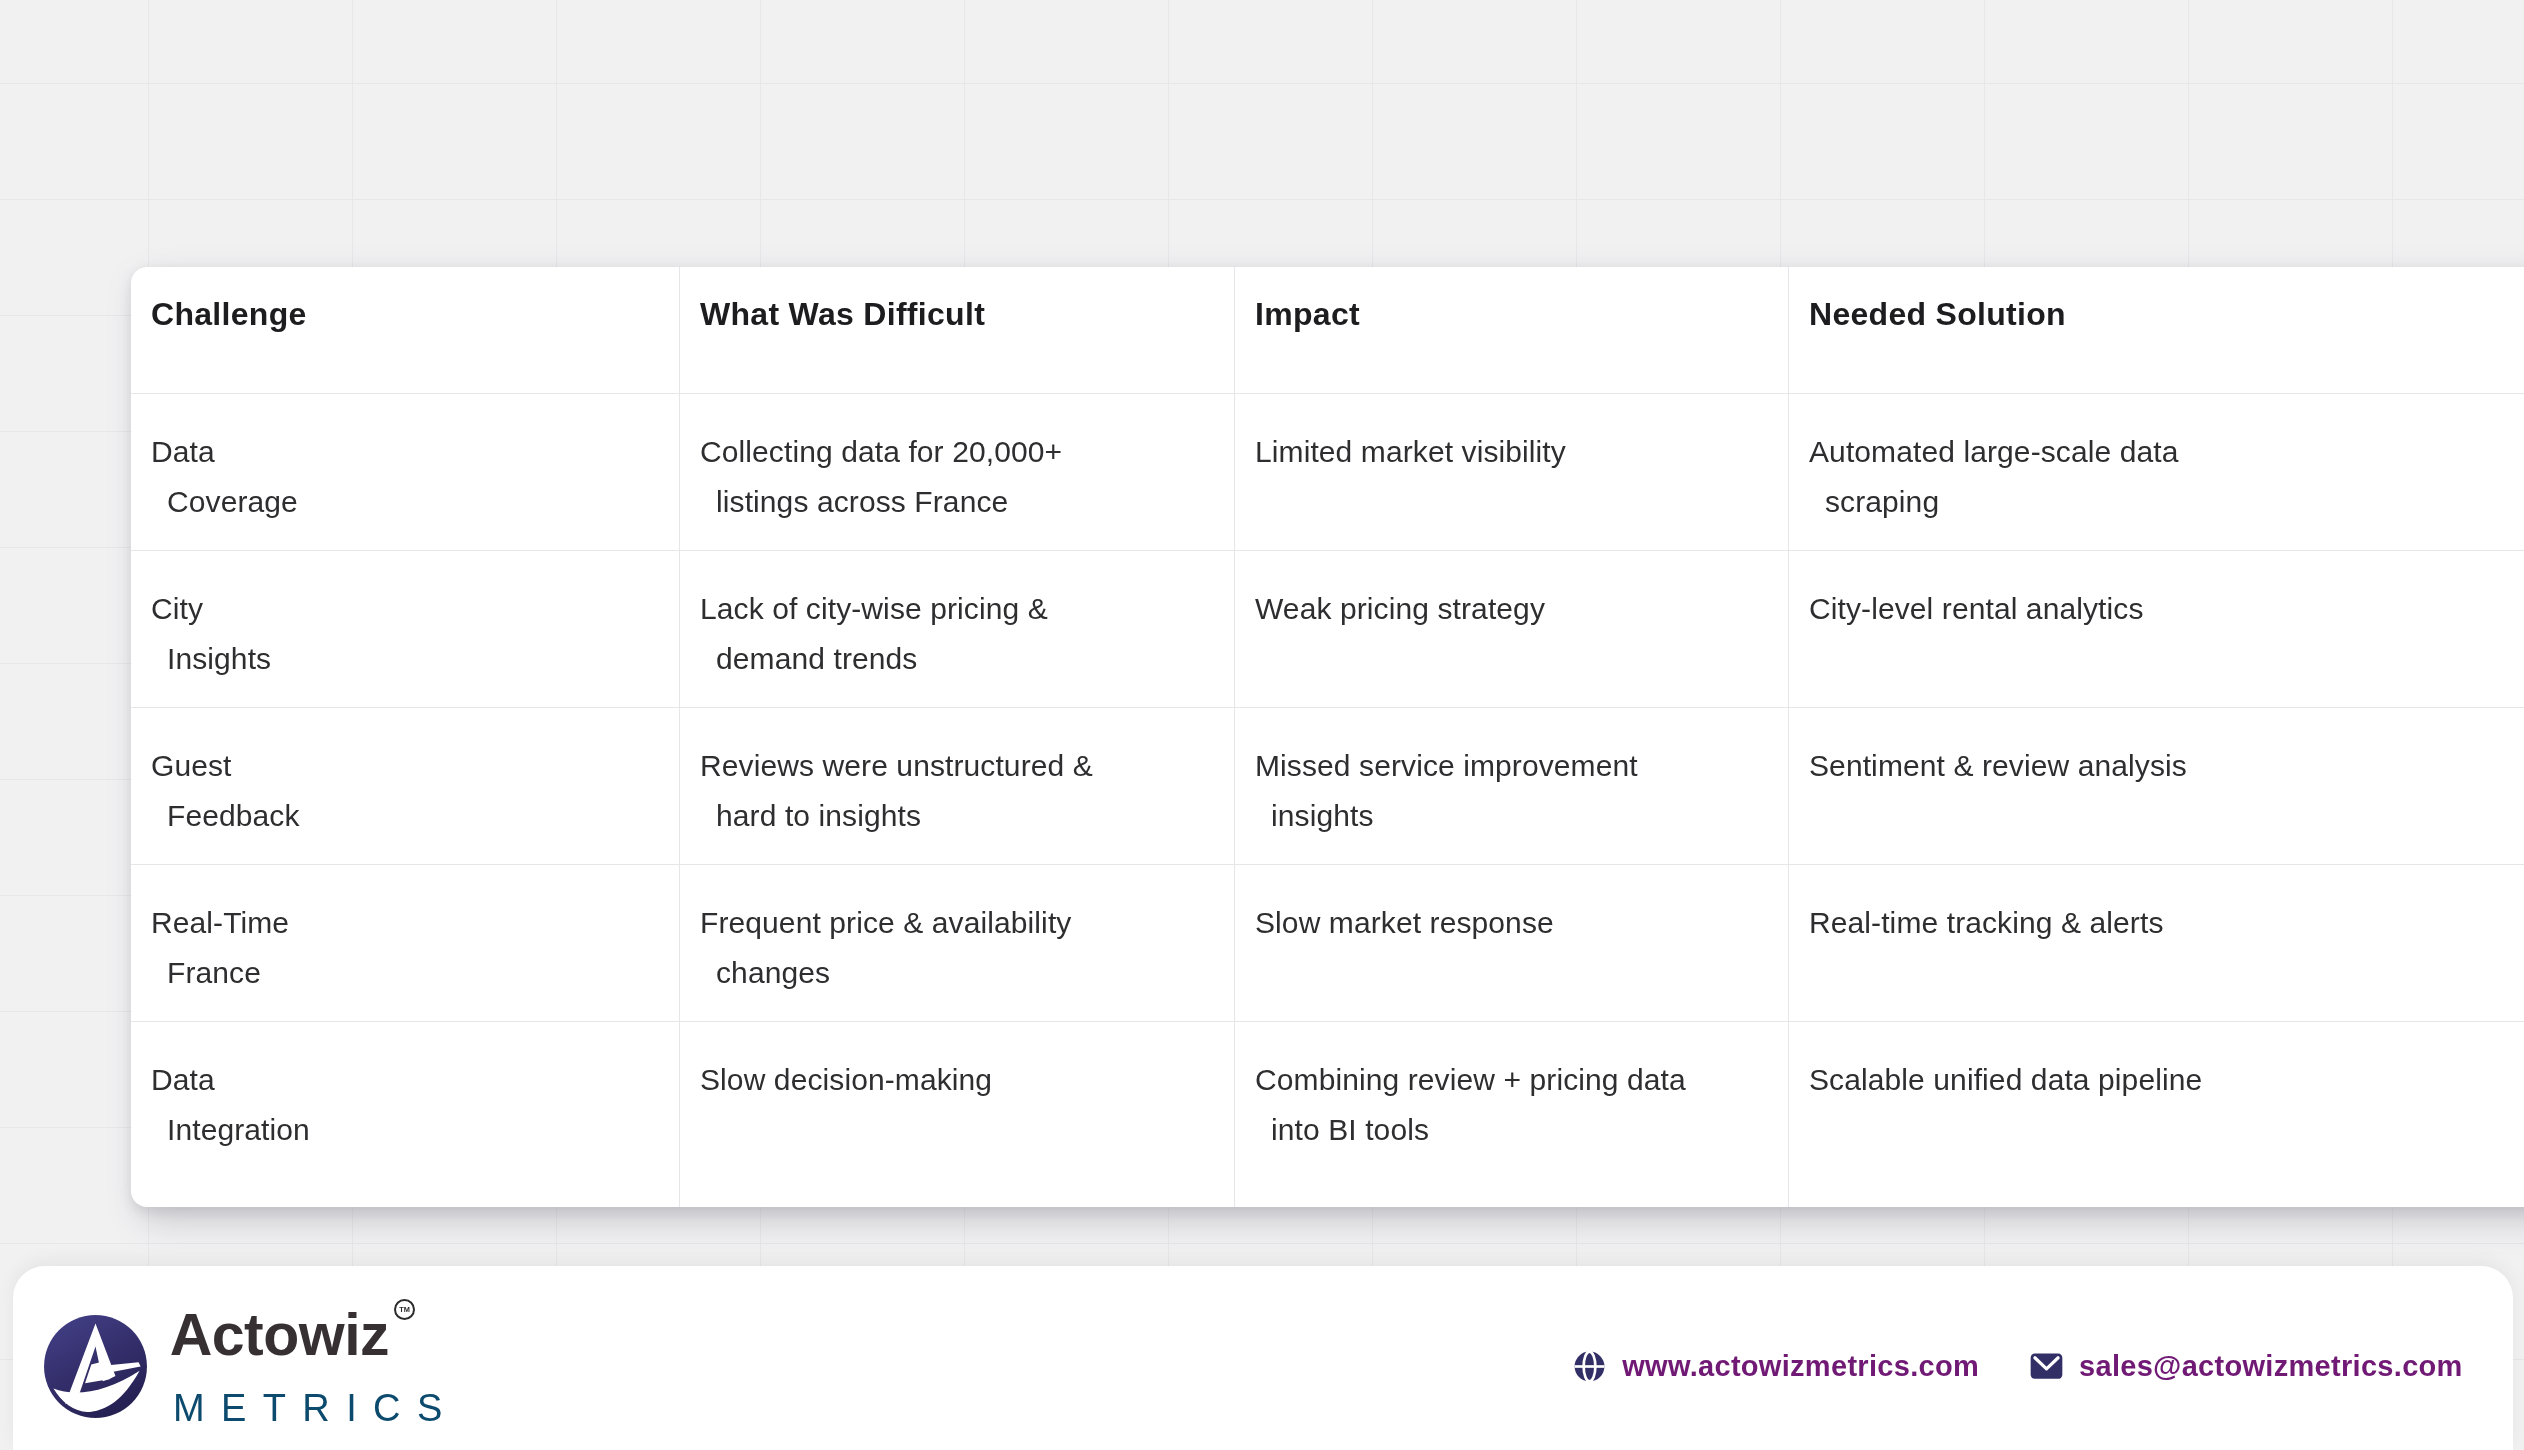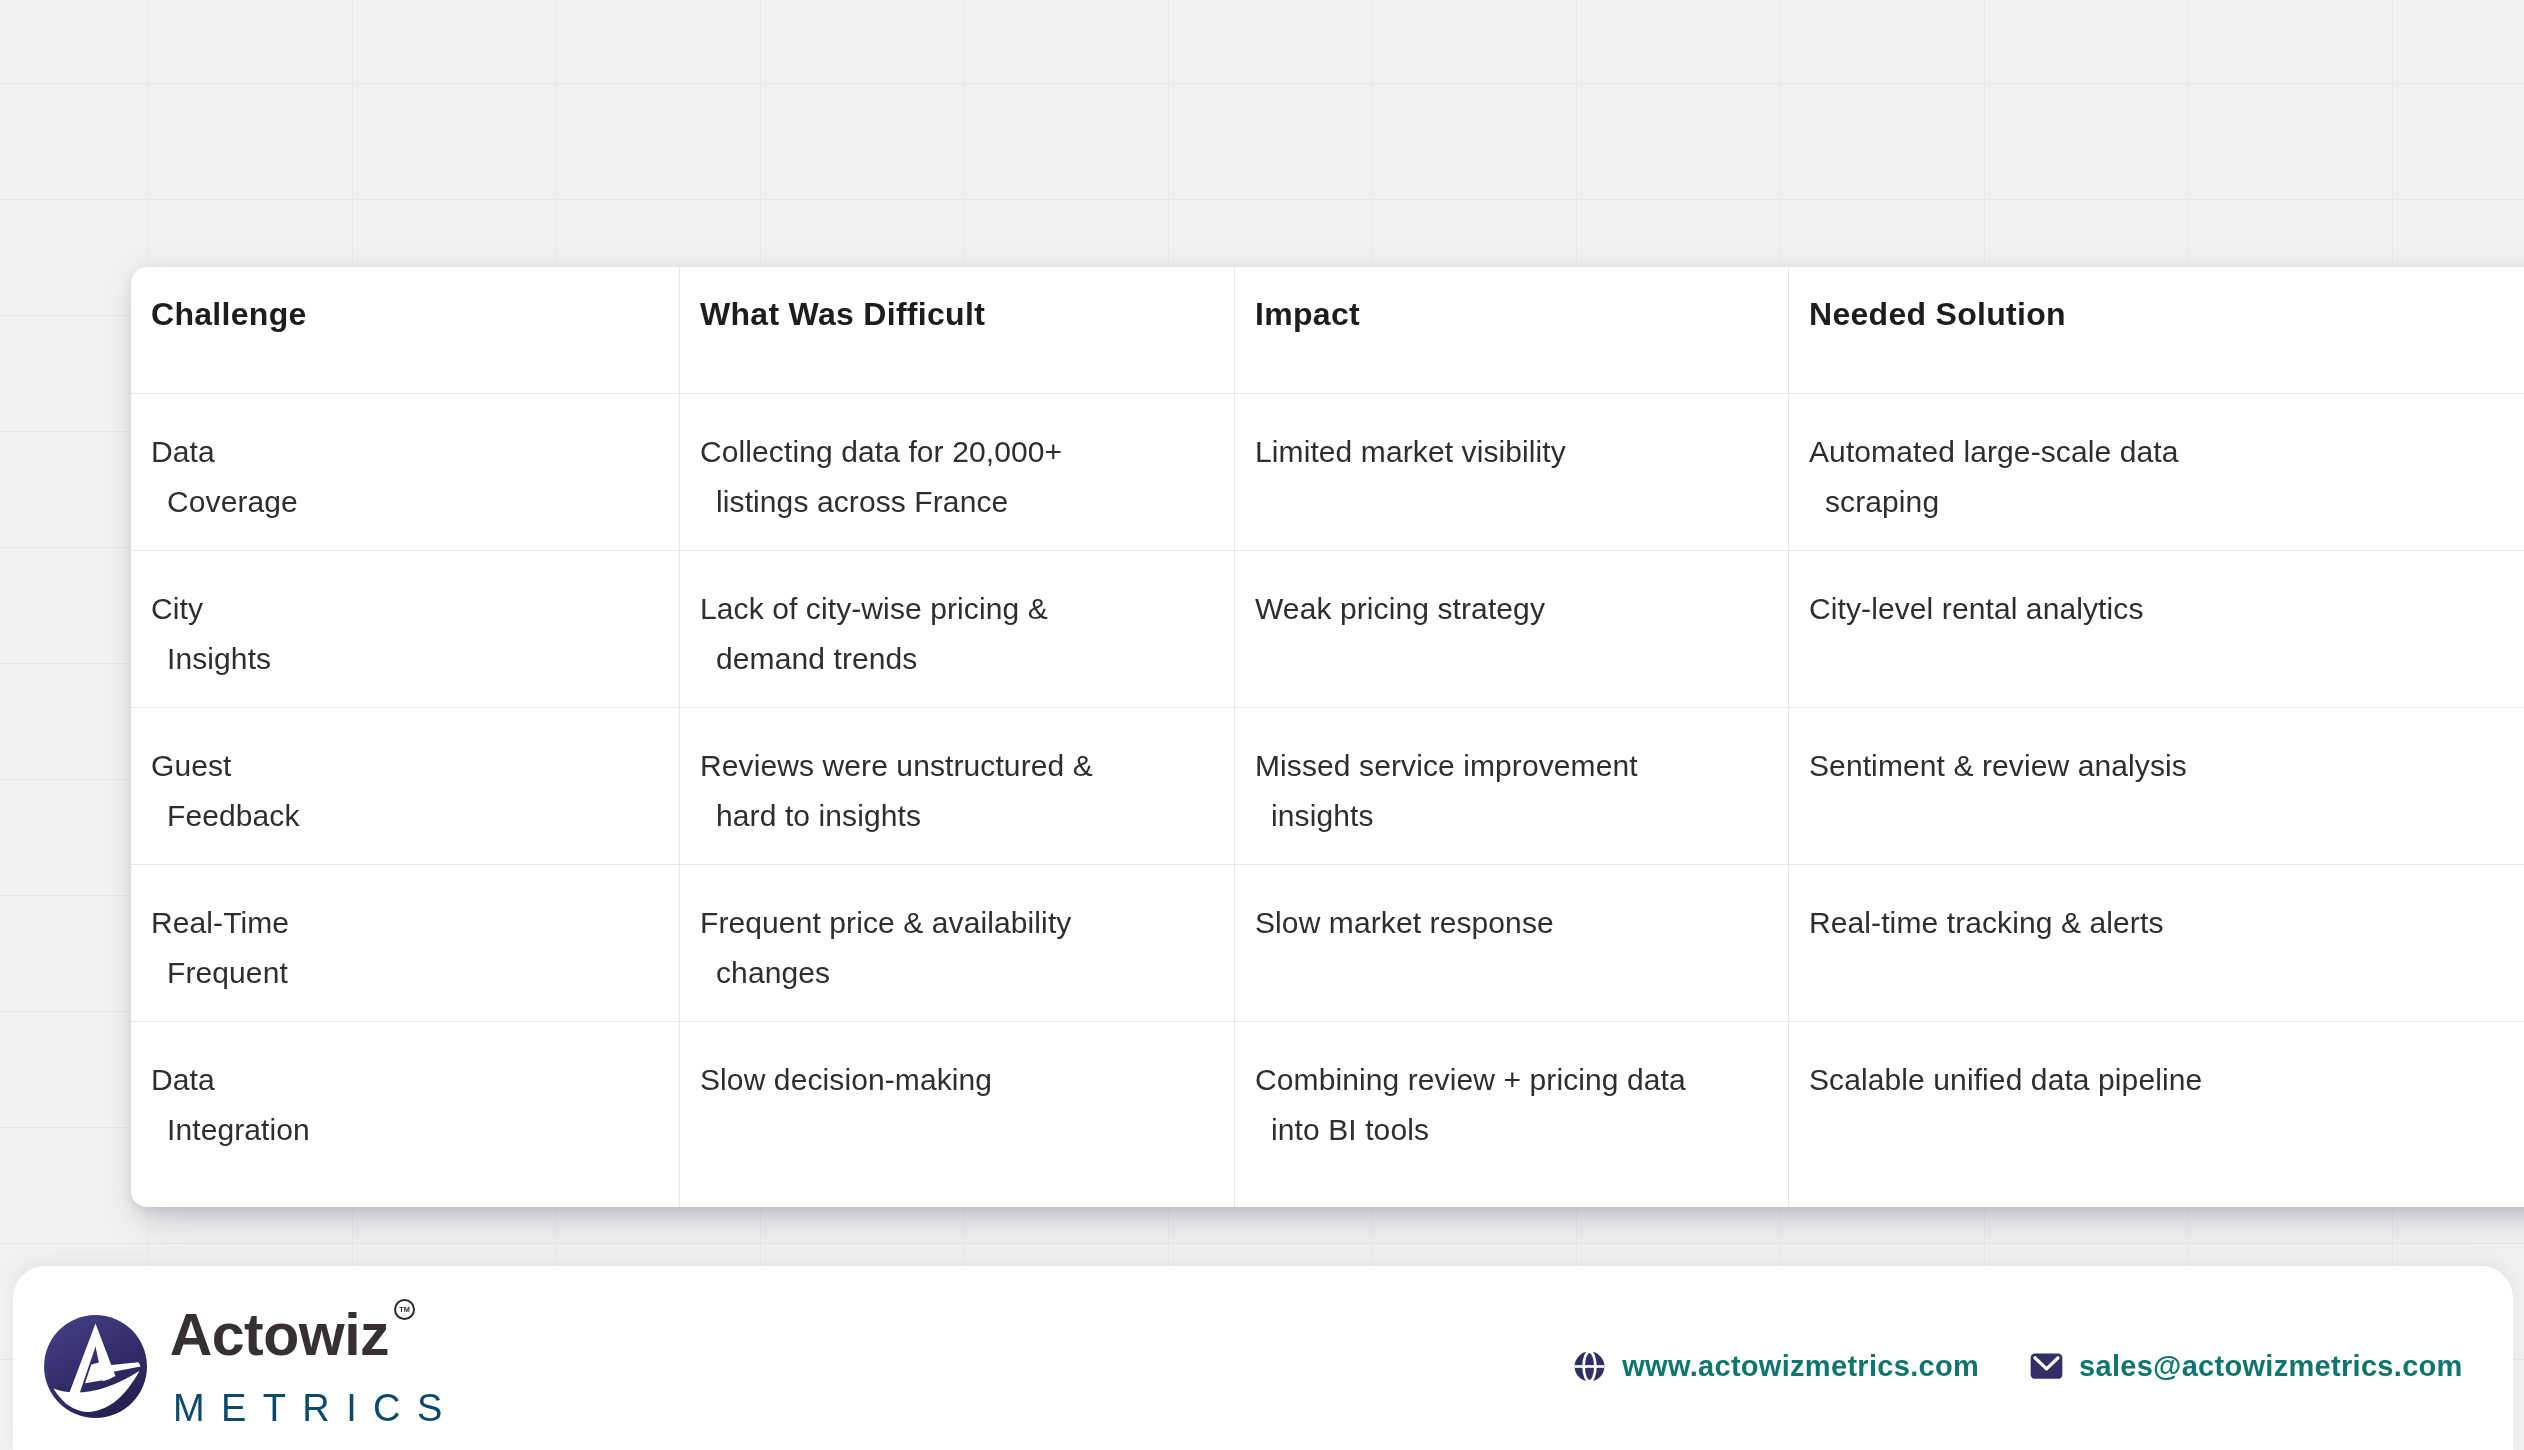--- a/index.html
+++ b/index.html
@@ -68,21 +68,21 @@
     font-size:7.4px; font-weight:bold; color:#2b2b2d;
     margin-left:5px; margin-top:-7.4px; letter-spacing:0;
   }
   .brand-sub {
     font-size:38px; font-weight:normal; color:#0c4a6e; line-height:1;
     letter-spacing:16.4px; margin-top:24px; padding-left:3.2px; white-space:nowrap;
   }
   .contact-group { display:flex; align-items:center; gap:51px; }
   .contact-item { display:flex; align-items:center; gap:16px; }
   .contact-link {
-    font-size:29px; font-weight:600; color:#0f766e; letter-spacing:0.3px;
+    font-size:29px; font-weight:600; color:#701a75; letter-spacing:0.3px;
     text-decoration:none; cursor:pointer; line-height:1;
   }
   .contact-icon { flex:0 0 auto; display:block; }
 </style>
 </head>
 <body>
 
 <div class="table-card">
 
   <div class="hcell">Challenge</div>
@@ -136,21 +136,21 @@
     <span class="line line1">Missed service improvement</span>
     <span class="line line2">insights</span>
   </div>
   <div class="cell last-col">
     <span class="line line1">Sentiment &amp; review analysis</span>
 
   </div>
 
   <div class="cell">
     <span class="line line1">Real-Time</span>
-    <span class="line line2">Frequent</span>
+    <span class="line line2">France</span>
   </div>
   <div class="cell">
     <span class="line line1">Frequent price &amp; availability</span>
     <span class="line line2">changes</span>
   </div>
   <div class="cell">
     <span class="line line1">Slow market response</span>
 
   </div>
   <div class="cell last-col">

